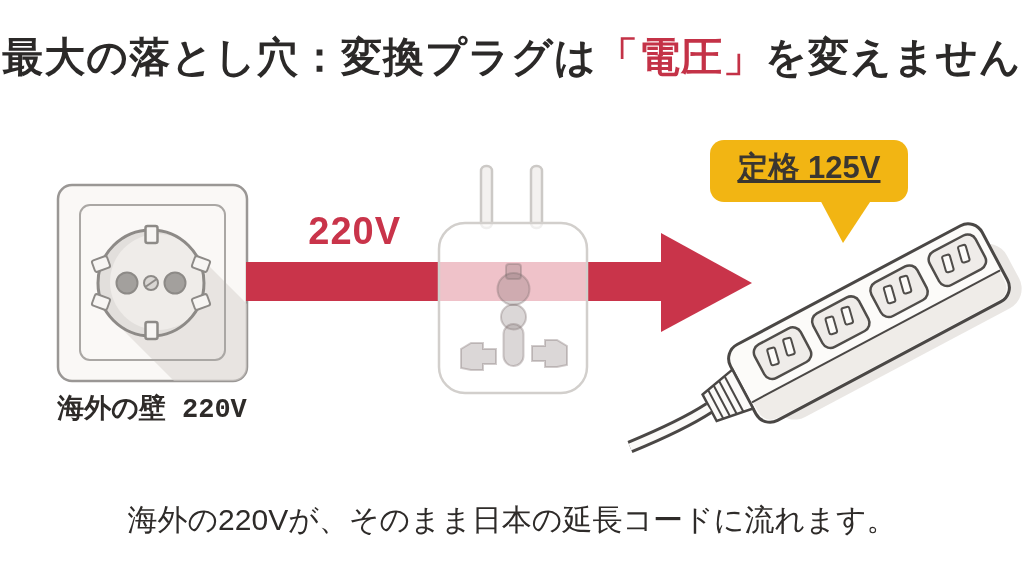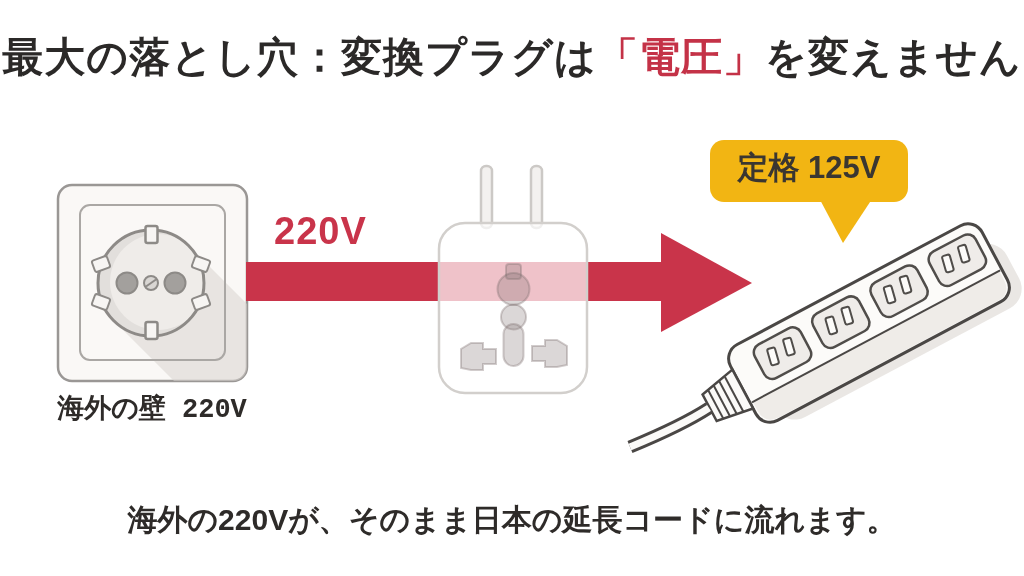--- a/index.html
+++ b/index.html
@@ -2,27 +2,27 @@
 <html><head>
 <meta charset="utf-8">
 <style>
   html,body{margin:0;padding:0;background:#ffffff;}
   body{width:1024px;height:576px;position:relative;overflow:hidden;
        font-family:"Liberation Sans","DejaVu Sans",sans-serif;}
   .abs{position:absolute;}
   .title{left:0;right:0;top:30px;text-align:center;font-size:41px;font-weight:800;
          color:#2b2928;letter-spacing:1px;white-space:nowrap;}
   .title .hl{color:#c43247;}
-  .flow-label{left:274px;top:210px;width:120px;text-align:left;
+  .flow-label{left:281px;top:210px;width:120px;text-align:right;
               font-size:38px;font-weight:800;color:#c9344a;letter-spacing:1px;}
   .source-caption{left:36px;top:390px;width:232px;text-align:center;
                   font-size:27px;font-weight:800;color:#2e2b29;white-space:nowrap;font-family:Liberation Mono, monospace;}
   .badge-label{left:710px;top:147px;width:198px;text-align:center;
-               font-size:31px;font-weight:800;color:#3a3631;white-space:nowrap;}
-  .caption{left:0;right:0;top:500px;text-align:center;font-size:30px;font-weight:700;
+               font-size:31px;font-weight:800;color:#3a3631;white-space:nowrap;text-decoration:underline;}
+  .caption{left:0;right:0;top:500px;text-align:center;font-size:30px;font-weight:400;
            color:#2e2b29;white-space:nowrap;}
   svg{position:absolute;left:0;top:0;}
 </style>
 </head>
 <body>
 
 <svg width="1024" height="576" viewBox="0 0 1024 576">
   <defs>
     <clipPath id="plateClip">
         <rect x="58" y="185" width="189" height="196" rx="14"></rect>

